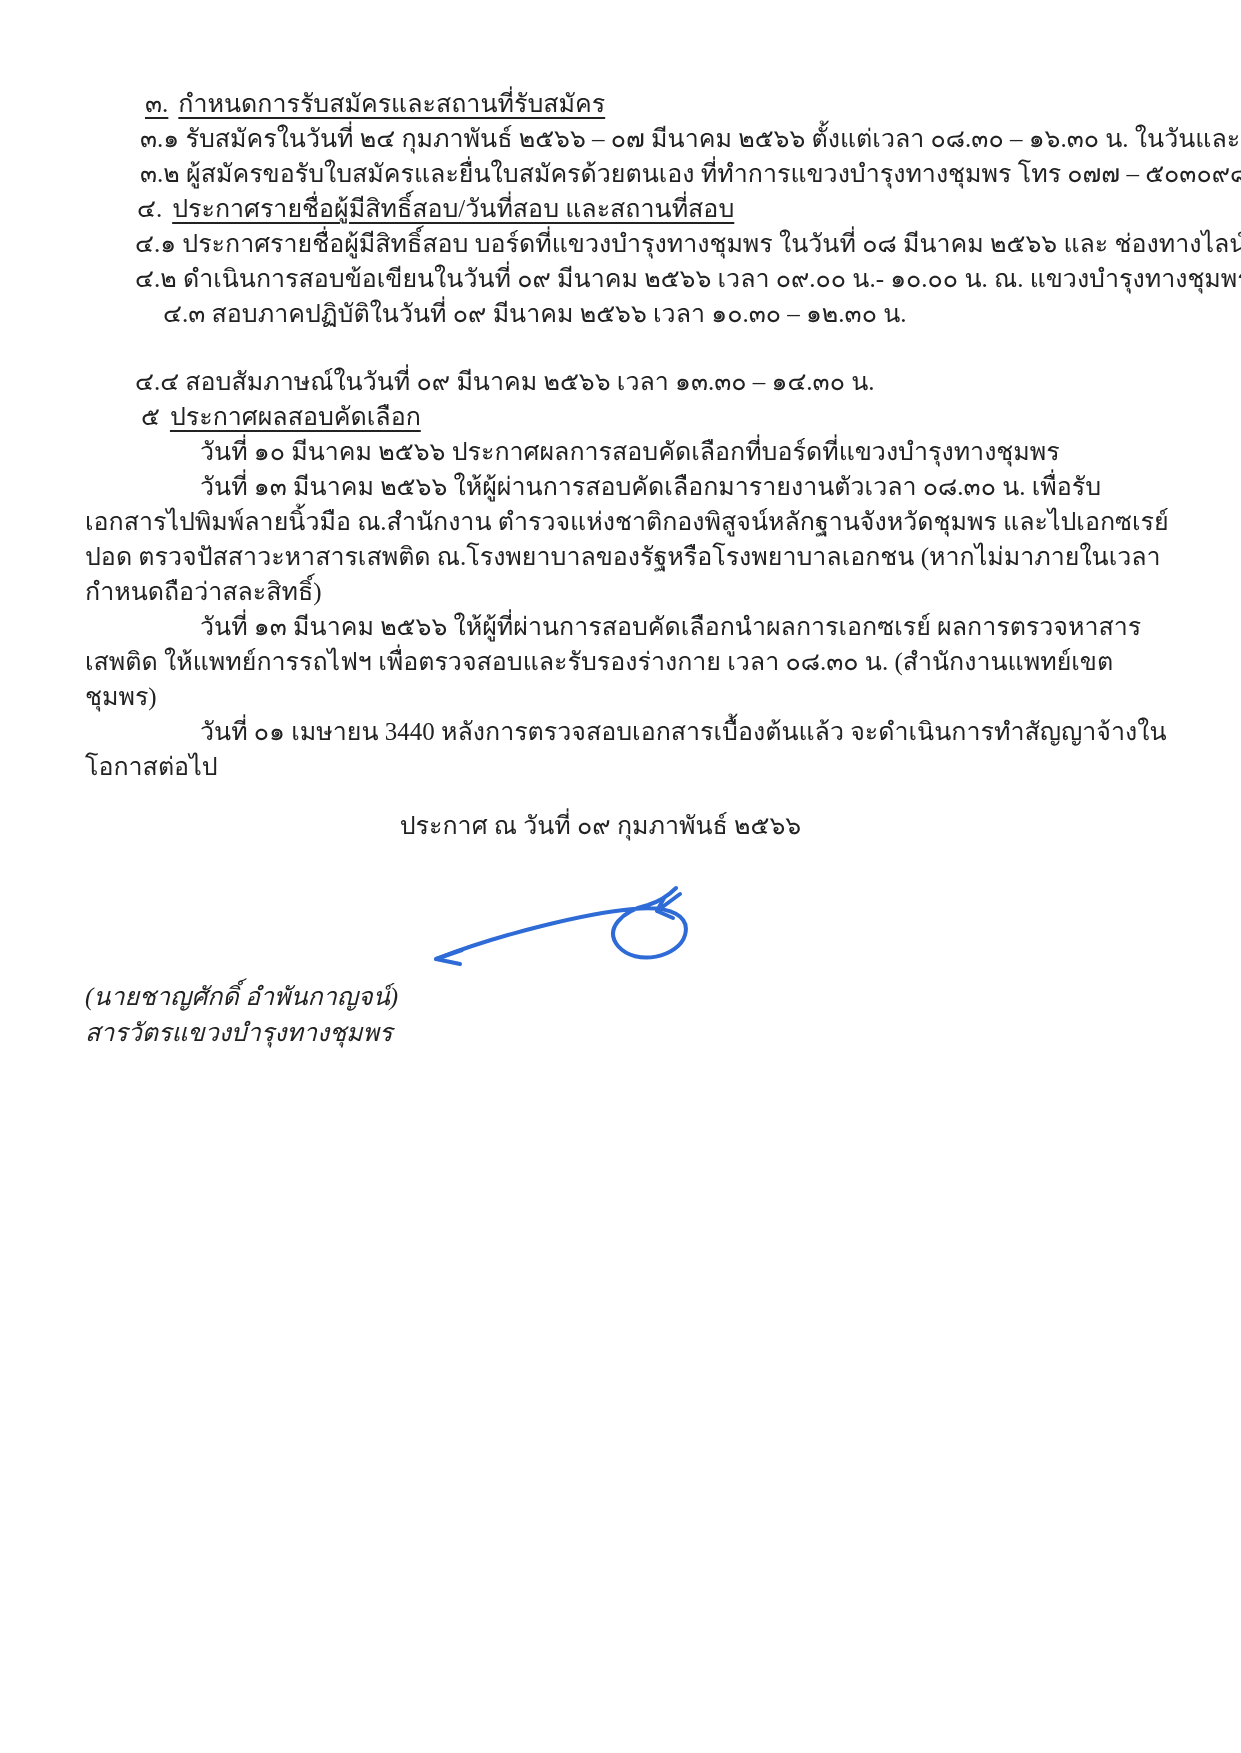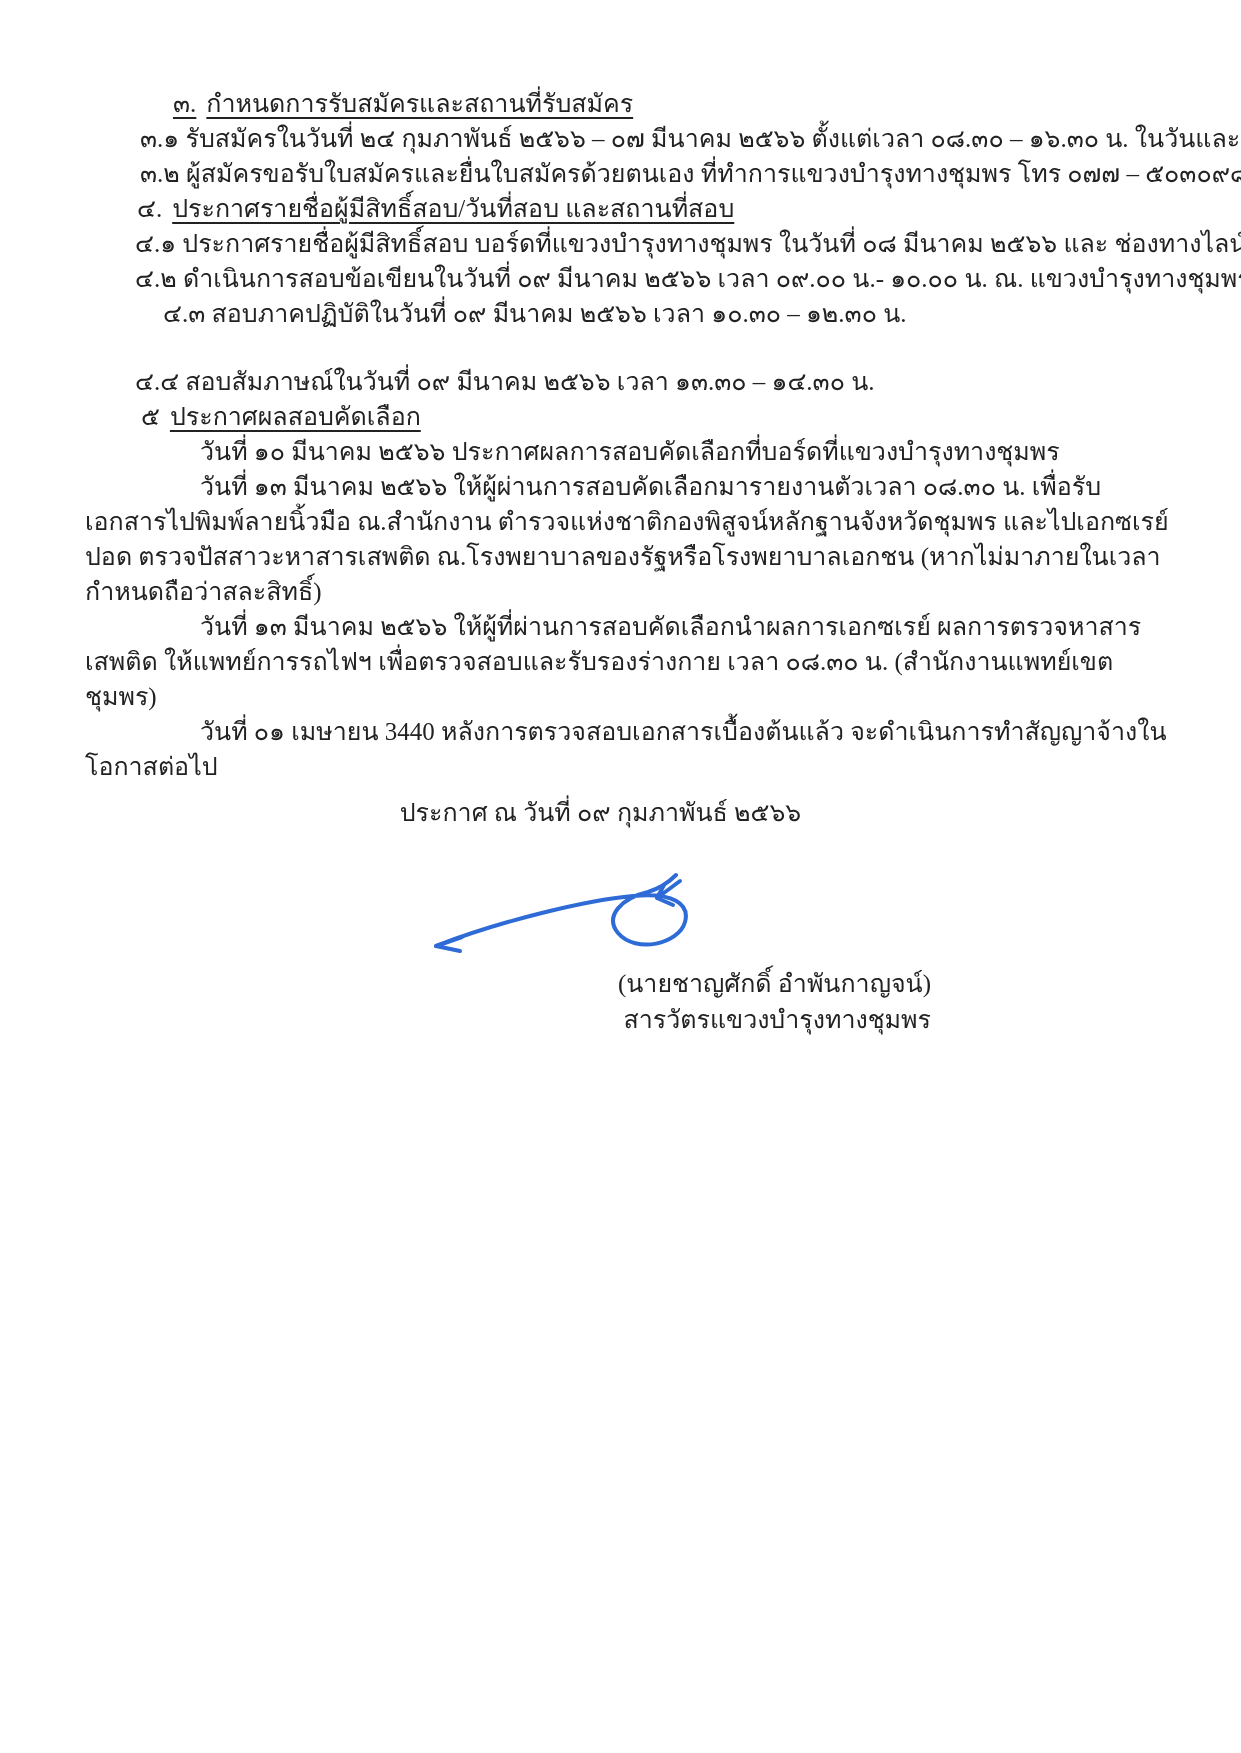--- a/index.html
+++ b/index.html
@@ -17,54 +17,55 @@
   }
   .page {
     box-sizing: border-box;
     width: 1241px;
     height: 1753px;
     padding: 86px 70px 0 85px;
     font-size: 25px;
     line-height: 35px;
   }
   .sec-heading {
-    margin-left: 88px;
+    margin-left: 60px;
     white-space: nowrap;
   }
   .u {
     text-decoration: underline;
     text-underline-offset: 5px;
     text-decoration-thickness: 1.5px;
   }
   .item {
     margin-left: 55px;
     white-space: nowrap;
   }
   .para {
     text-indent: 115px;
     text-align: left;
   }
   .issued-line {
     text-align: center;
     padding-right: 55px;
-    margin-top: 11px;
+    margin-top: 24px;
   }
   .sig-block {
     margin-top: 38px;
     text-align: center;
     padding-right: 120px;
   }
   .sig-ink {
     display: inline-block;
     margin-bottom: -6px;
   }
   .sig-name, .sig-title {
-    text-align: right;
+    text-align: left;
     padding-right: 120px;
     line-height: 36px;
+    font-style: italic;
   }
   .num-gap { margin-right: 10px; }
 </style>
 </head>
 <body>
 
 <div class="page">
 
   <div class="sec-heading u"><span class="num-gap">๓.</span><span>กำหนดการรับสมัครและสถานที่รับสมัคร</span></div>
   <div class="item">๓.๑ รับสมัครในวันที่ ๒๔ กุมภาพันธ์ ๒๕๖๖ – ๐๗ มีนาคม ๒๕๖๖ ตั้งแต่เวลา ๐๘.๓๐ – ๑๖.๓๐ น. ในวันและเวลาราชการ</div>

